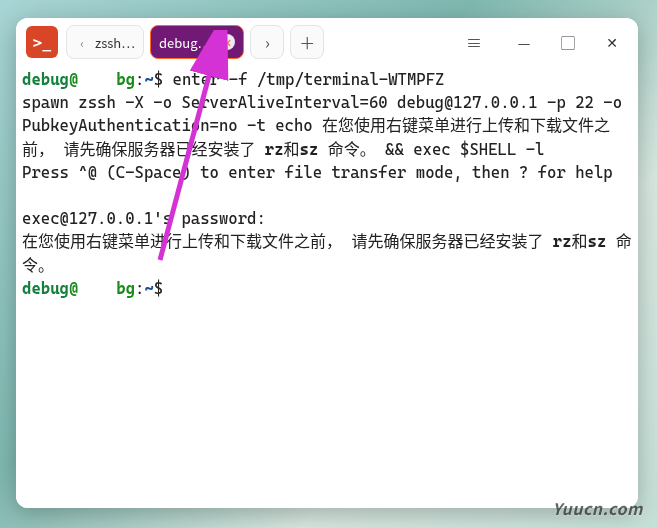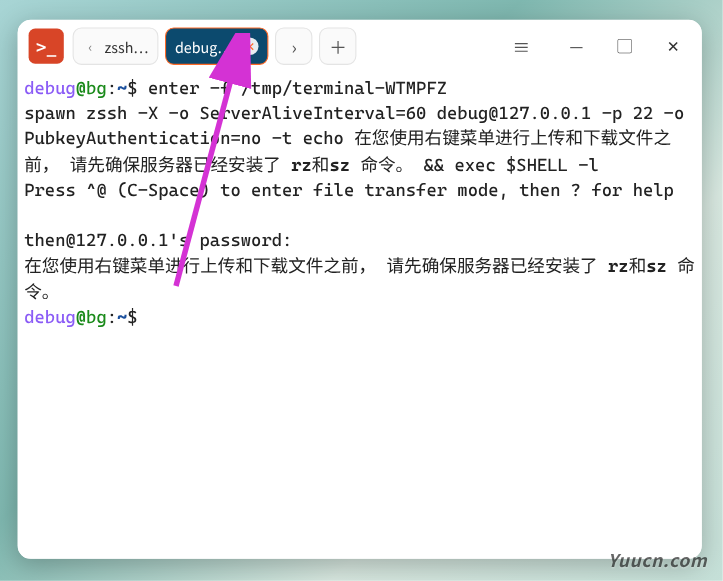--- a/index.html
+++ b/index.html
@@ -48,21 +48,21 @@
     align-items: center;
     padding: 0 8px 0 8px;
     font-size: 13px;
     gap: 6px;
     border: 1px solid #e4e4e4;
     background: #fafafa;
     color: #333;
     flex-shrink: 0;
   }
   .tab.active {
-    background: #0c4a6e;
+    background: #701a75;
     color: #fff;
     border-color: #ff6a27;
   }
   .tab .chev {
     width: 14px; height: 14px;
     display: inline-flex; align-items: center; justify-content: center;
     font-size: 12px;
     opacity: .6;
   }
   .tab .close {
@@ -104,23 +104,23 @@
     flex: 1;
     background: #ffffff;
     font-family: "Cascadia Mono", "Consolas", "Noto Sans Mono CJK SC", monospace;
     font-size: 16px;
     line-height: 1.45;
     padding: 2px 6px 6px 6px;
     white-space: pre-wrap;
     word-break: break-all;
     color: #222;
   }
-  .user { color: #8b5cf6; font-weight: 400; }
+  .user { color: #15803d; font-weight: 700; }
   .at   { color: #1a8a1a; font-weight: 600; }
-  .host { color: #1a8a1a; font-weight: 400; }
+  .host { color: #1a8a1a; font-weight: 700; padding-left: 38px; }
   .path { color: #1a4f9c; font-weight: 600; }
   .b    { font-weight: 700; }
   .watermark {
     position: absolute;
     right: 14px; bottom: 8px;
     font-size: 16px;
     font-weight: 700;
     font-style: italic;
     color: rgba(0,0,0,0.6);
     text-shadow: 0 1px 2px rgba(255,255,255,0.4);
@@ -176,21 +176,21 @@
       <div class="win-btn">
         <span>✕</span>
       </div>
     </div>
   </div>
 
   <div class="terminal"><span class="user">debug</span><span class="at">@</span><span class="host">bg</span><span>:</span><span class="path">~</span><span>$</span><span> enter -f /tmp/terminal-WTMPFZ</span>
 <span>spawn zssh -X -o ServerAliveInterval=60 debug@127.0.0.1 -p 22 -o PubkeyAuthentication=no -t echo 在您使用右键菜单进行上传和下载文件之前， 请先确保服务器已经安装了 </span><span class="b">rz</span><span>和</span><span class="b">sz</span><span> 命令。 &amp;&amp; exec $SHELL -l</span>
 <span>Press ^@ (C-Space) to enter file transfer mode, then ? for help</span>
 
-<span>then@127.0.0.1's password:</span>
+<span>exec@127.0.0.1's password:</span>
 <span>在您使用右键菜单进行上传和下载文件之前， 请先确保服务器已经安装了 </span><span class="b">rz</span><span>和</span><span class="b">sz</span><span> 命令。</span>
 <span class="user">debug</span><span class="at">@</span><span class="host">bg</span><span>:</span><span class="path">~</span><span>$</span></div>
 
 </div>
 
 <svg class="arrow" viewBox="0 0 120 240">
   <defs>
     <marker id="ah" markerWidth="14" markerHeight="14" refX="7" refY="4" orient="auto">
       <path d="M0,0 L14,4 L0,8 Z" fill="#d432d4"></path>
     </marker>

